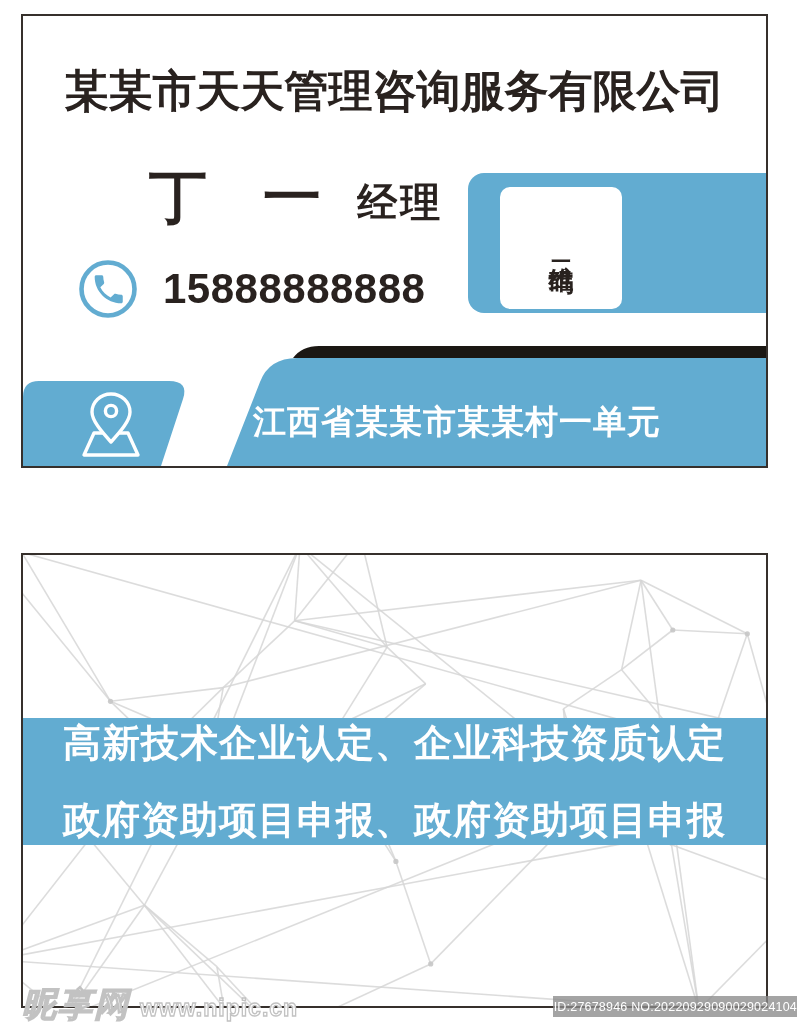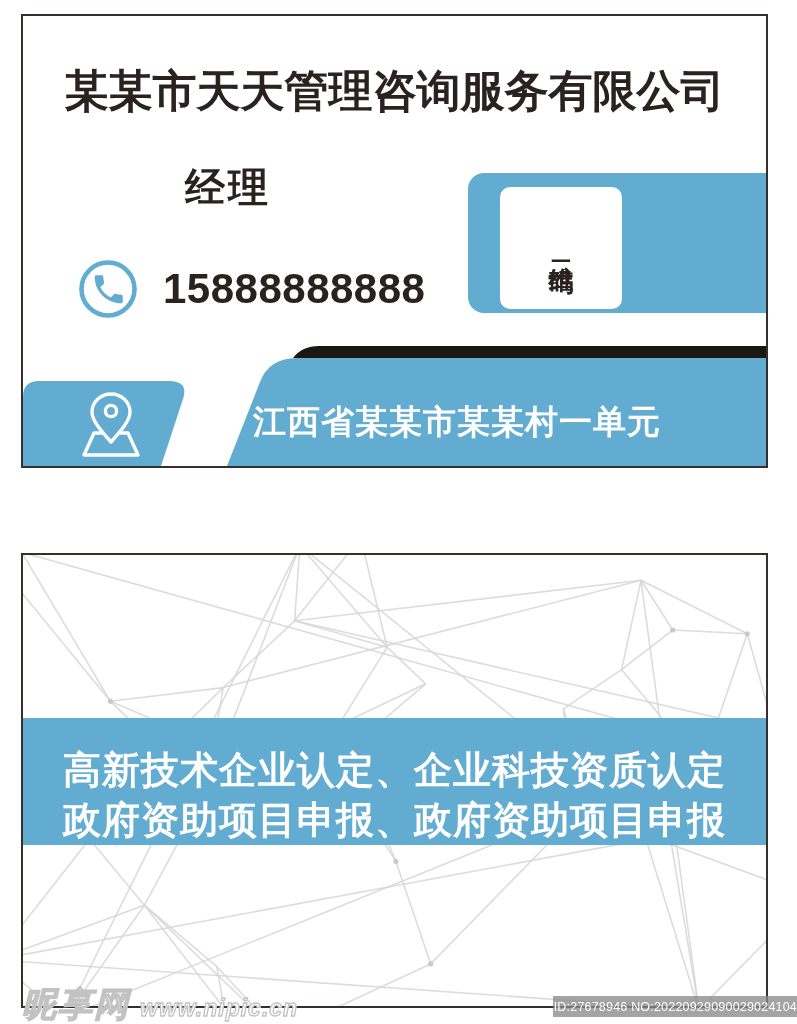--- a/index.html
+++ b/index.html
@@ -71,55 +71,56 @@
     letter-spacing:1px;white-space:nowrap;
   }
 
   
   .mesh-svg{position:absolute;left:0;top:0;width:743px;height:451px;display:block;}
   .mesh-svg line{stroke:var(--mesh);stroke-width:1.6;stroke-opacity:0.85;}
   .mesh-svg circle{fill:var(--mesh_node);fill-opacity:0.9;}
   .services-banner{
     position:absolute;left:0;right:0;top:163px;height:127px;
     background:var(--accent);
-    display:flex;flex-direction:column;align-items:center;justify-content:flex-end;
+    display:flex;flex-direction:column;align-items:center;justify-content:space-between;
   }
   .services-line{
     font-size:38px;font-weight:800;color:#ffffff;
     letter-spacing:1px;line-height:50px;white-space:nowrap;
     text-align:center;
   }
 
   
   .wm-left{
     position:absolute;left:22px;top:982px;
     display:flex;align-items:baseline;
     color:rgba(255,255,255,0.92);
     -webkit-text-stroke:1.3px #c2c2c2;
     white-space:nowrap;z-index:5;
   }
   .wm-site{font-size:34px;font-weight:800;letter-spacing:2px;font-style:italic;}
-  .wm-url{font-size:23px;font-weight:800;font-style:italic;margin-left:10px;letter-spacing:1px;}
+  .wm-url{font-size:23px;font-weight:800;margin-left:10px;letter-spacing:1px;}
   .id-bar{
     position:absolute;right:0;top:996px;width:244px;height:21px;
     background:rgba(138,138,138,0.78);
     display:flex;align-items:center;justify-content:flex-end;
     z-index:5;
   }
   .id-text{font-size:12.5px;color:#ffffff;letter-spacing:0.2px;white-space:nowrap;}
 </style>
 </head>
 <body>
 
 <div class="stage">
 
   <section class="card card-front">
     <h1 class="company-name">某某市天天管理咨询服务有限公司</h1>
 
     <div class="name-row">
+      <span class="person-name">丁 一</span>
       <span class="person-title">经理</span>
     </div>
 
     <div class="phone-row">
       <span class="phone-icon-wrap">
         <svg width="62" height="62" viewBox="0 0 62 62">
           <circle cx="31" cy="31" r="26.5" fill="none" stroke="#62acd1" stroke-width="4.6"></circle>
           <g transform="translate(13,12.5) scale(1.56)">
             <path fill="#62acd1" d="M6.62 10.79c1.44 2.83 3.76 5.14 6.59 6.59l2.2-2.2c.27-.27.67-.36 1.02-.24 1.12.37 2.33.57 3.57.57.55 0 1 .45 1 1V20c0 .55-.45 1-1 1-9.39 0-17-7.61-17-17 0-.55.45-1 1-1h3.5c.55 0 1 .45 1 1 0 1.25.2 2.45.57 3.57.11.35.03.74-.25 1.02l-2.2 2.2z"></path>
           </g>

